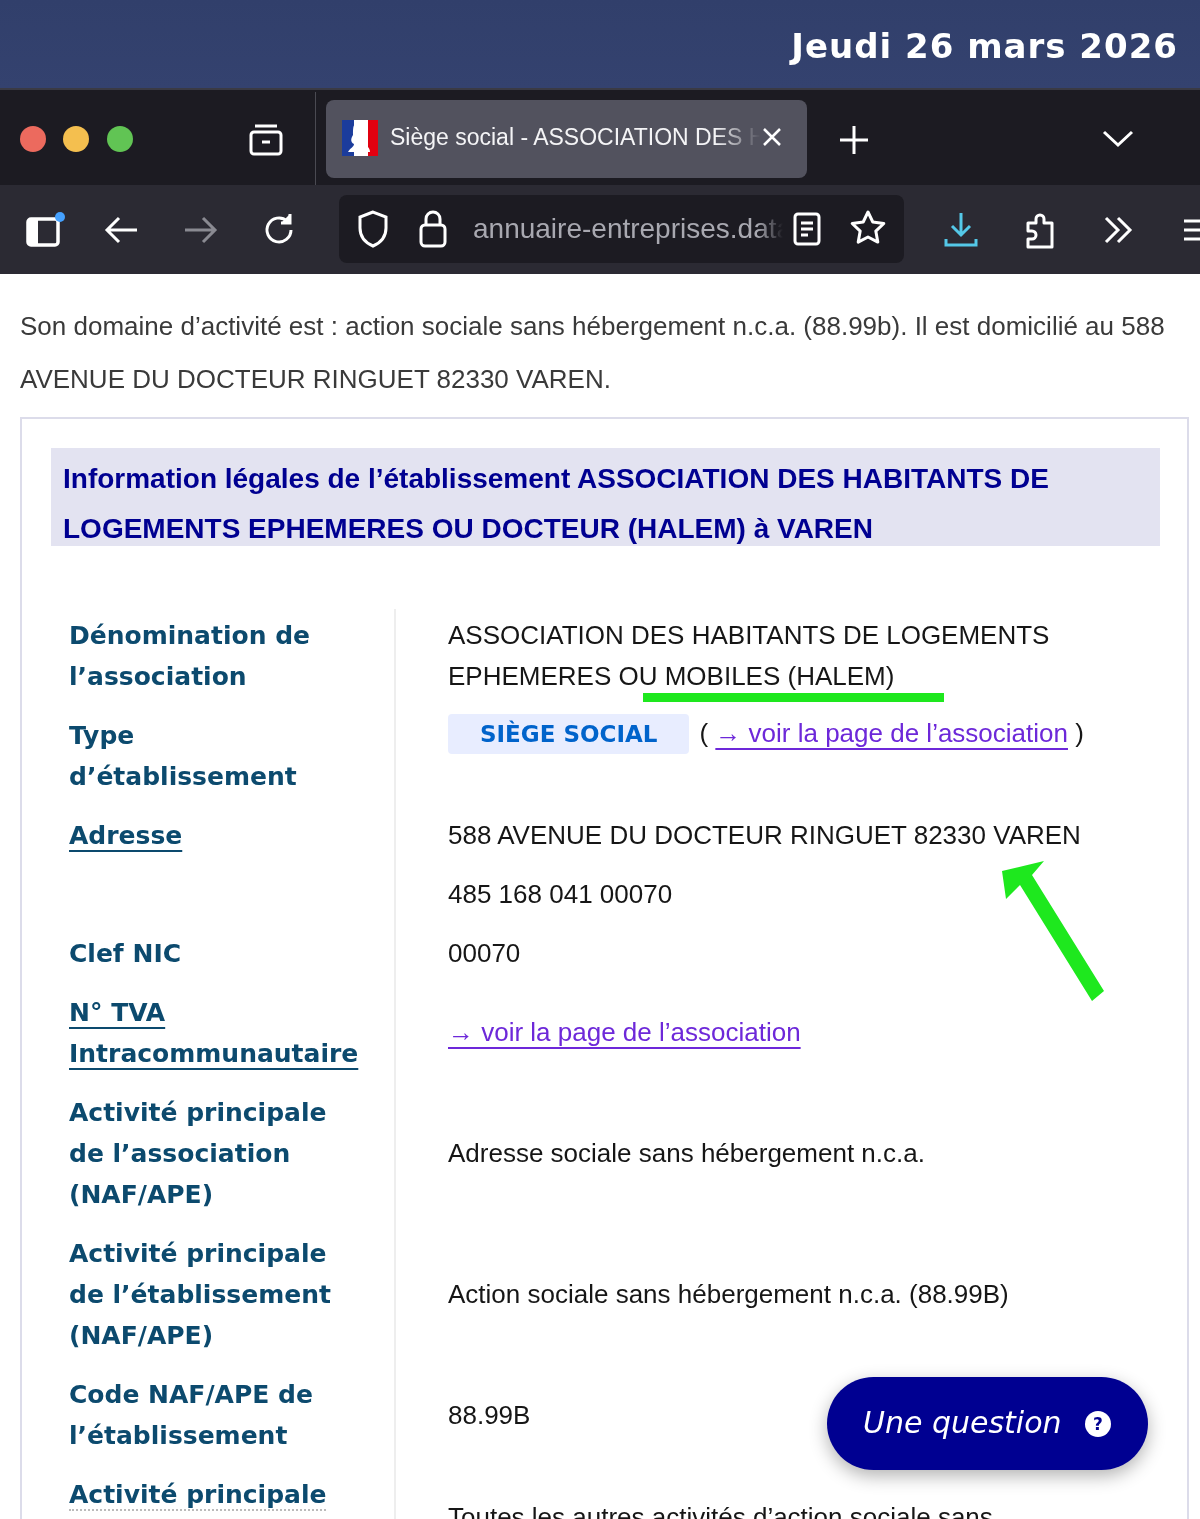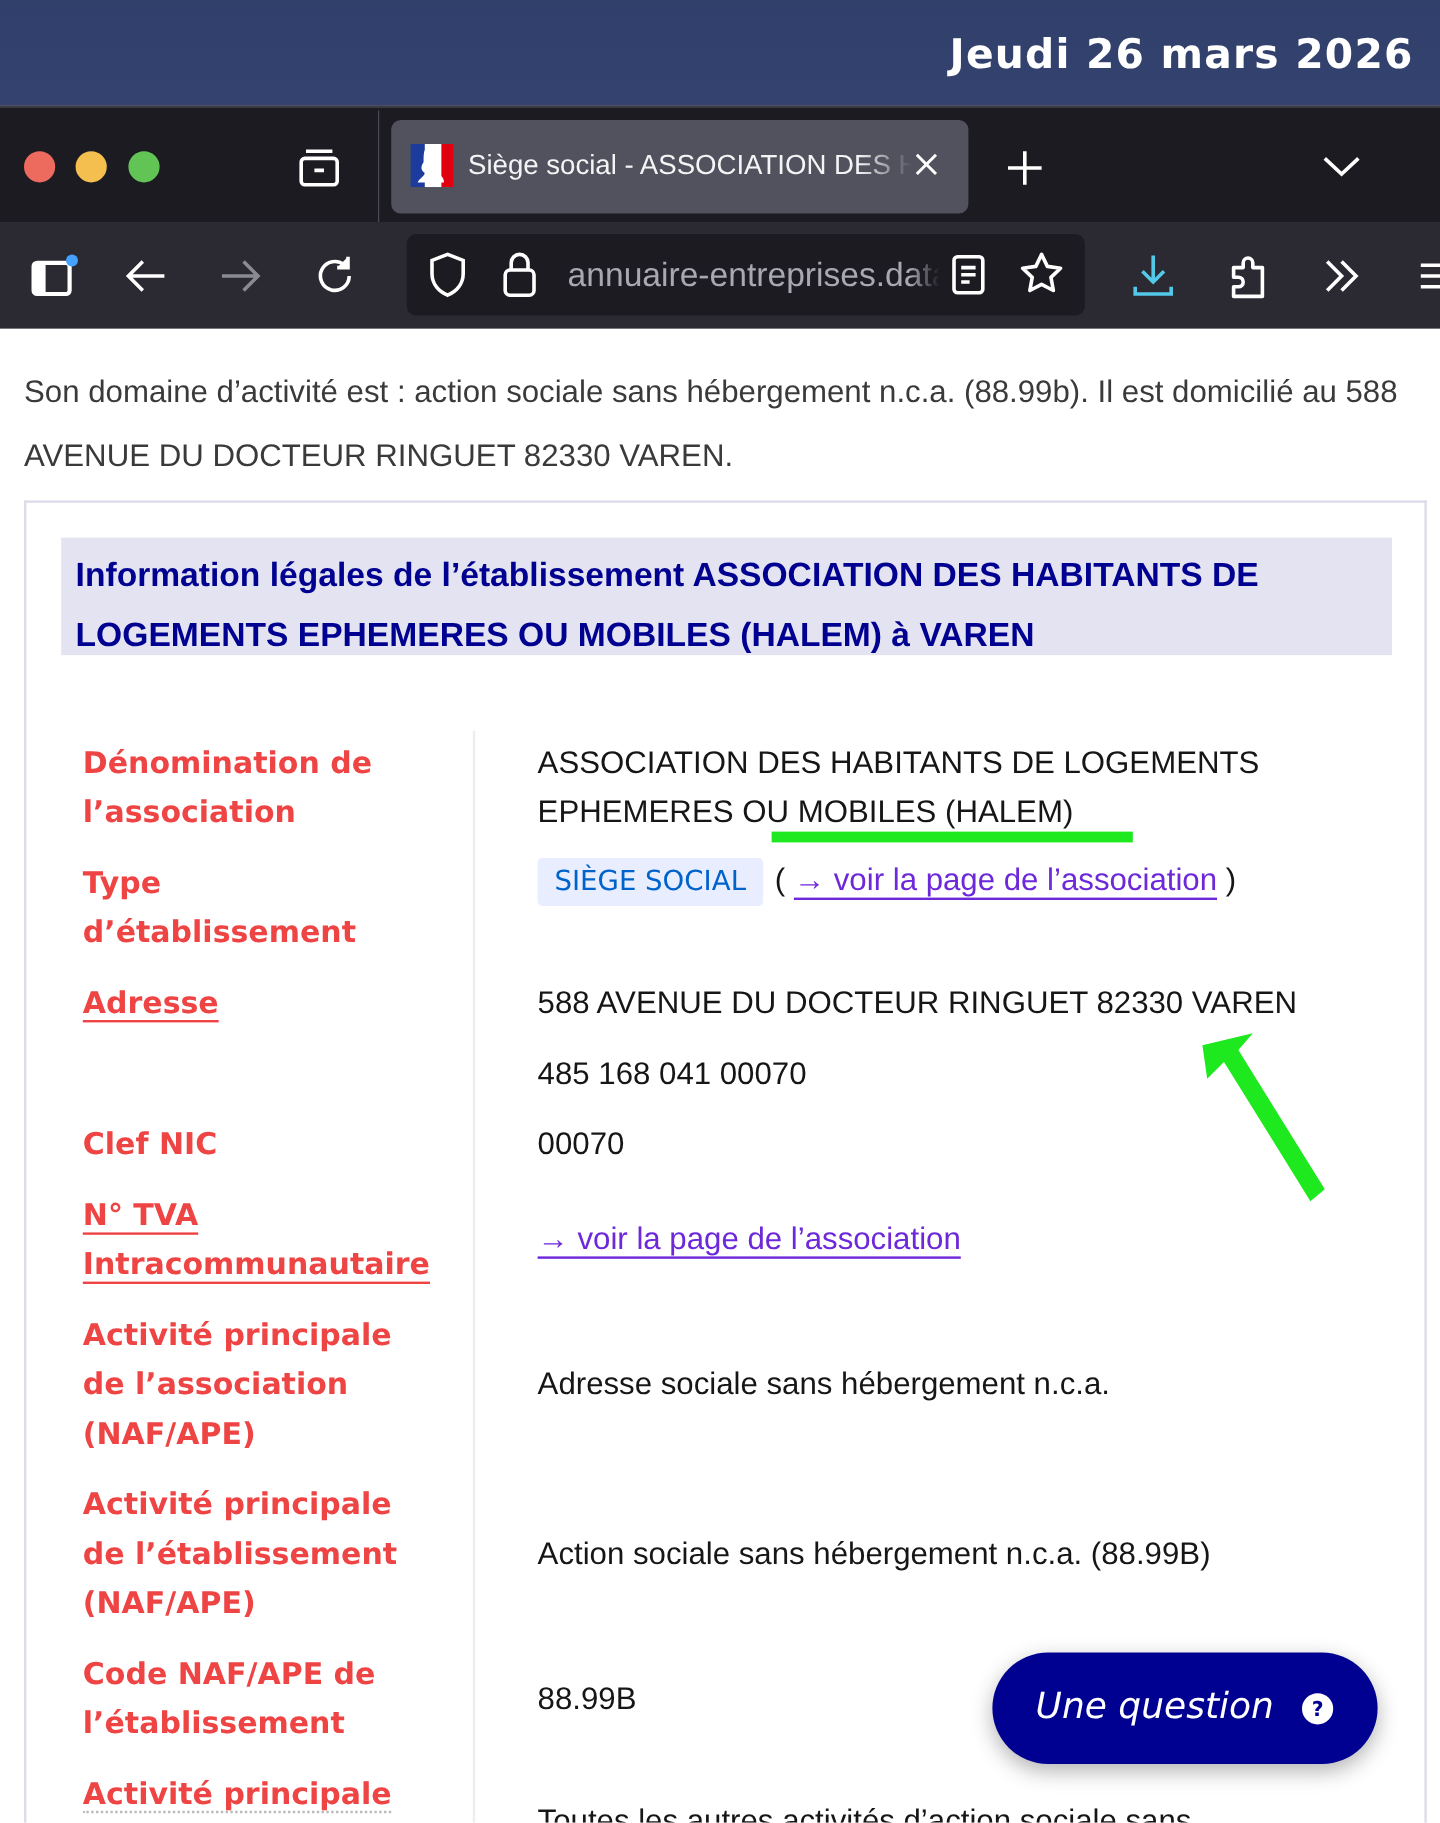--- a/index.html
+++ b/index.html
@@ -73,33 +73,33 @@
     position: absolute; left: 29px; top: 29px; width: 1109px; height: 98px;
     background: #e3e3f1; padding: 6px 12px 0 12px;
     color: #000091; font-size: 28px; line-height: 50px; font-weight: bold;
     font-family: "Liberation Sans", sans-serif;
   }
   .card-heading .plain { font-weight: normal; }
   .divider-v { position: absolute; left: 372px; top: 190px; width: 2px; height: 1010px; background: #eeeeee; }
 
   .lbl {
     position: absolute; left: 47px; width: 290px;
-    font-size: 25px; line-height: 41px; font-weight: bold; color: #ef4444;
+    font-size: 25px; line-height: 41px; font-weight: bold; color: #0c4a6e;
     font-family: "DejaVu Sans", sans-serif;
   }
   .lbl.u span, .lbl .u { text-decoration: underline; text-underline-offset: 6px; text-decoration-thickness: 2px; }
   .val {
     position: absolute; left: 426px; width: 720px;
     font-size: 26px; line-height: 41px; color: #161616;
     font-family: "Liberation Sans", sans-serif;
   }
   .link { color: #6d28d9; text-decoration: underline; text-underline-offset: 6px; text-decoration-thickness: 2px; cursor: pointer; }
   .badge {
-    display: inline-block; background: #e8edff; color: #0063cb; font-weight: normal;
-    font-size: 23px; padding: 0 14px; line-height: 40px; border-radius: 4px; margin-right: 10px;
+    display: inline-block; background: #e8edff; color: #0063cb; font-weight: bold;
+    font-size: 23px; padding: 0 32px; line-height: 40px; border-radius: 4px; margin-right: 10px;
     font-family: "DejaVu Sans", sans-serif;
   }
   .hl-underline { position: absolute; left: 643px; top: 419px; width: 301px; height: 9px; background: #1ee81e; }
   .arrow-annot { position: absolute; left: 966px; top: 585px; width: 150px; height: 160px; }
 
   .fab {
     position: absolute; left: 827px; top: 1377px; width: 321px; height: 93px;
     background: #000091; border-radius: 47px; box-shadow: 0 6px 18px rgba(0,0,0,0.3);
     color: #ffffff; font-size: 30px; font-family: "DejaVu Sans", sans-serif;
     display: flex; align-items: center;
@@ -188,21 +188,21 @@
   </svg>
   <svg class="tb-icon" style="left:1180px" viewBox="0 0 42 42" stroke="#fff" stroke-width="3">
     <path d="M4 12h30M4 21h30M4 30h30"></path>
   </svg>
 </div>
 
 <div class="page">
   <p class="intro">Son domaine d’activité est : action sociale sans hébergement n.c.a. (88.99b). Il est domicilié au 588 AVENUE DU DOCTEUR RINGUET 82330 VAREN.</p>
 
   <div class="card">
-    <h2 class="card-heading"><span class="plain" style="font-weight:bold">Information légales de l’établissement </span><span>ASSOCIATION DES HABITANTS DE LOGEMENTS EPHEMERES OU MOBILES (HALEM) à VAREN</span></h2>
+    <h2 class="card-heading"><span class="plain" style="font-weight:bold">Information légales de l’établissement </span><span>ASSOCIATION DES HABITANTS DE LOGEMENTS EPHEMERES OU DOCTEUR (HALEM) à VAREN</span></h2>
     <div class="divider-v"></div>
 
     <div class="lbl" style="top:196px">Dénomination de l’association</div>
     <div class="val" style="top:196px">ASSOCIATION DES HABITANTS DE LOGEMENTS EPHEMERES OU MOBILES (HALEM)</div>
 
     <div class="lbl" style="top:296px;width:230px">Type d’établissement</div>
     <div class="val" style="top:294px">
       <span class="badge">SIÈGE SOCIAL</span><span>( </span><a class="link">→ voir la page de l’association</a><span> )</span>
     </div>
 

